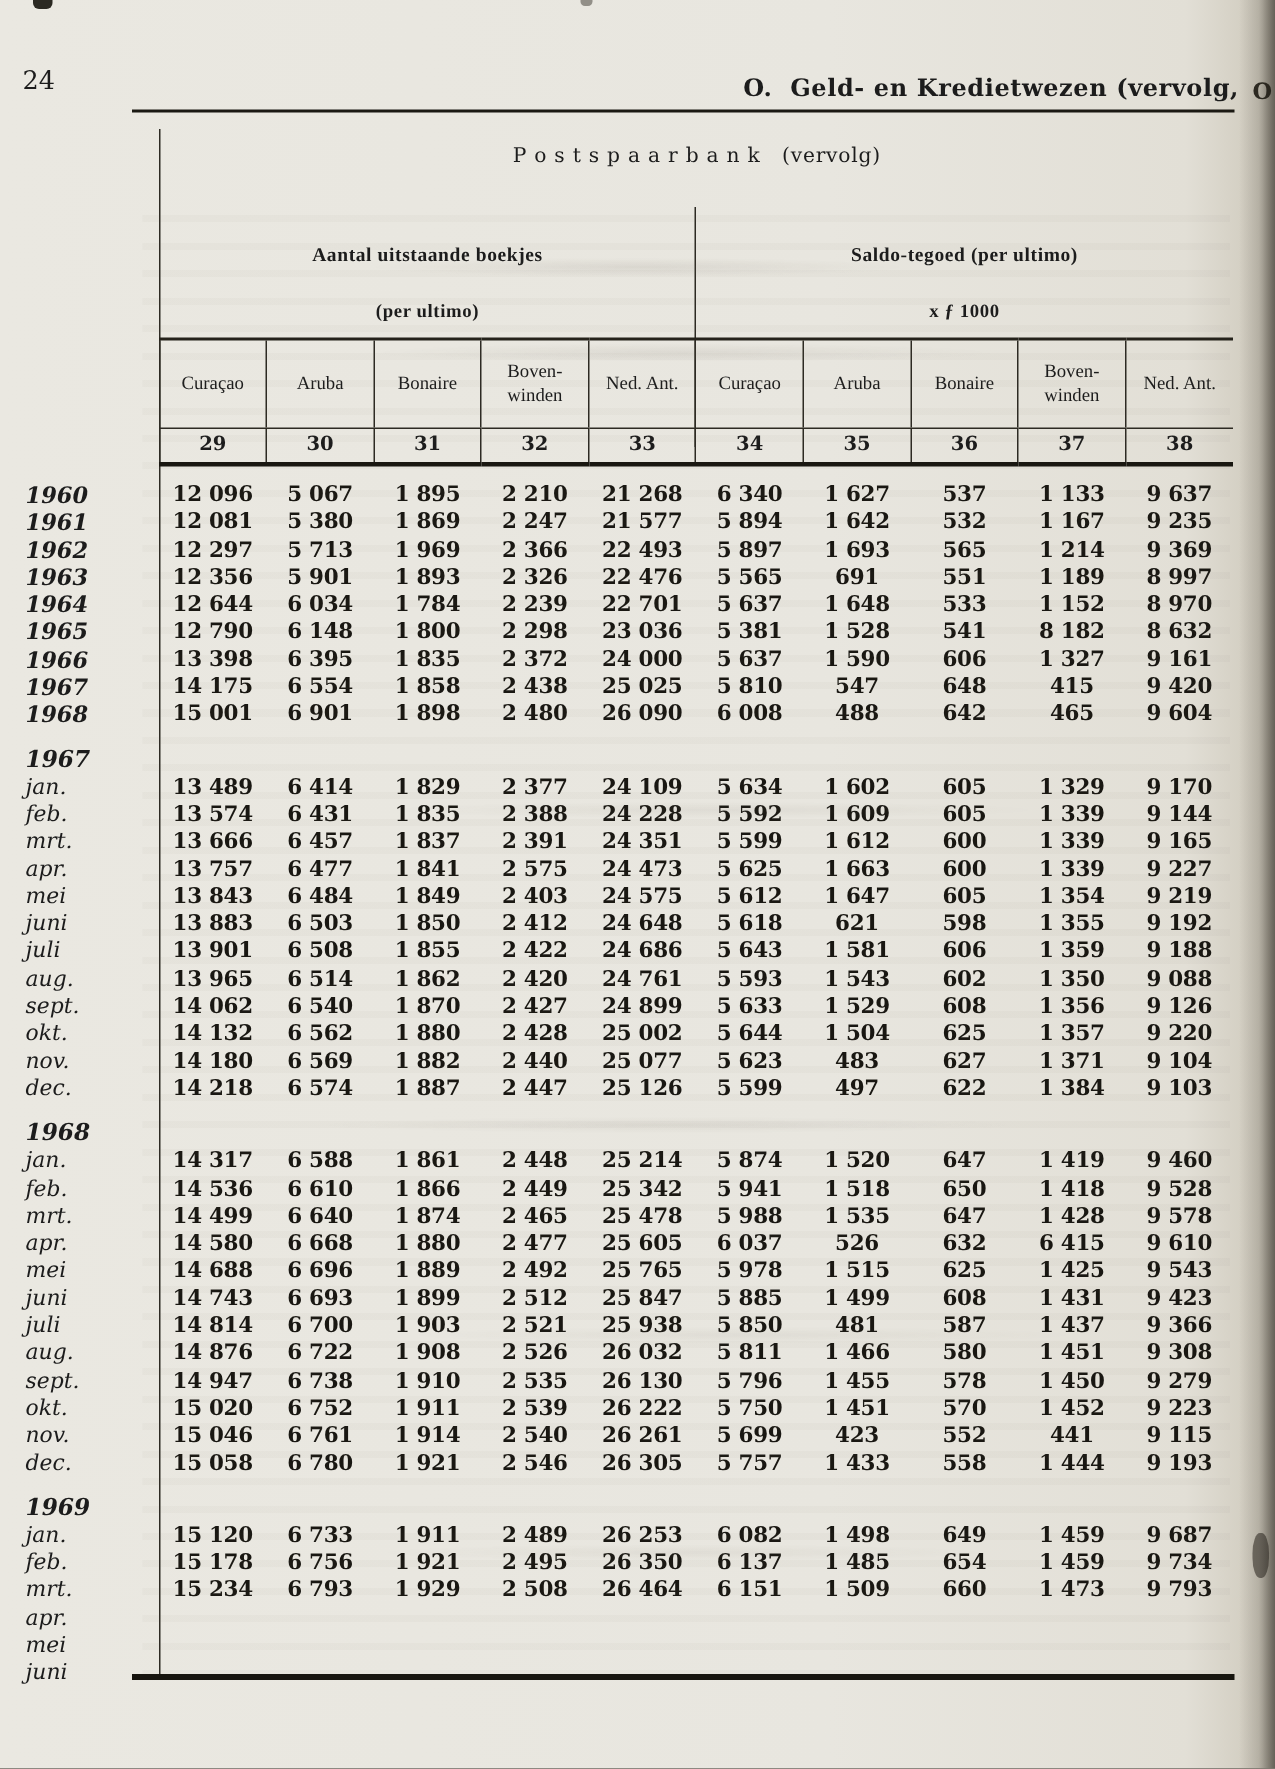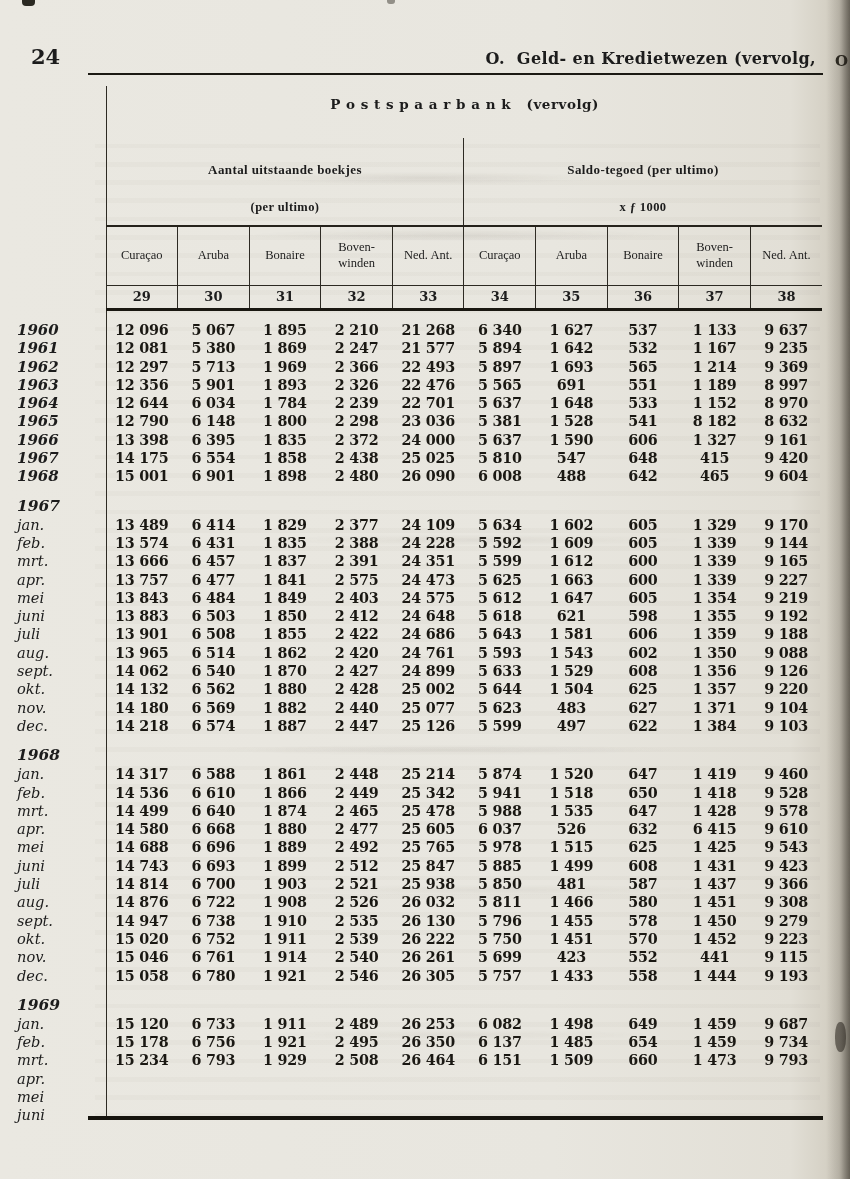--- a/index.html
+++ b/index.html
@@ -19,27 +19,27 @@
     background:
       radial-gradient(ellipse 260px 9px at 330px 48px, rgba(110,104,92,.14), transparent 70%),
       radial-gradient(ellipse 300px 9px at 360px 105px, rgba(110,104,92,.12), transparent 70%),
       radial-gradient(ellipse 320px 8px at 380px 410px, rgba(110,104,92,.10), transparent 70%),
       radial-gradient(ellipse 330px 8px at 350px 620px, rgba(110,104,92,.10), transparent 70%),
       radial-gradient(ellipse 330px 8px at 400px 760px, rgba(110,104,92,.09), transparent 70%),
       radial-gradient(ellipse 300px 8px at 360px 905px, rgba(110,104,92,.09), transparent 70%),
       repeating-linear-gradient(180deg, transparent 0 13.6px, rgba(108,102,90,.045) 13.6px 18.3px);
   }
   
-  .page-number { position:absolute; left:31px; top:44px; font-size:21px; font-weight:bold; }
-  .section-header { position:absolute; right:34px; top:49px; font-size:16px; font-weight:bold;
+  .page-number { position:absolute; left:15px; top:44px; font-size:17px; font-weight:normal; }
+  .section-header { position:absolute; right:24px; top:49px; font-size:16px; font-weight:bold;
     letter-spacing:.4px; white-space:pre; }
   .edge-letter { position:absolute; right:2px; top:52px; font-size:15px; font-weight:bold; color:#2a271f; }
   .top-rule { position:absolute; left:88px; right:27px; top:73px; height:2px; background:#1b1913; }
   .page-title { position:absolute; left:107px; top:96px; width:715px; text-align:center;
-    font-size:13.5px; font-weight:bold; letter-spacing:.5px; white-space:pre; }
+    font-size:13.5px; font-weight:normal; letter-spacing:.5px; white-space:pre; }
   
   .vrule { position:absolute; width:1px; background:#2d2a23; }
   .vrule.left { left:106px; top:86px; height:1031px; }
   .vrule.mid  { left:463px; top:138px; height:160px; }
   .bottom-rule { position:absolute; left:88px; right:27px; top:1116px; height:4px; background:#16140e; }
   
   table.data { position:absolute; left:16px; top:151px; width:806px; border-collapse:collapse; table-layout:fixed; }
   col.c-label { width:90px; }
   col.c-data { width:71.6px; }
   th { font-weight:normal; }

